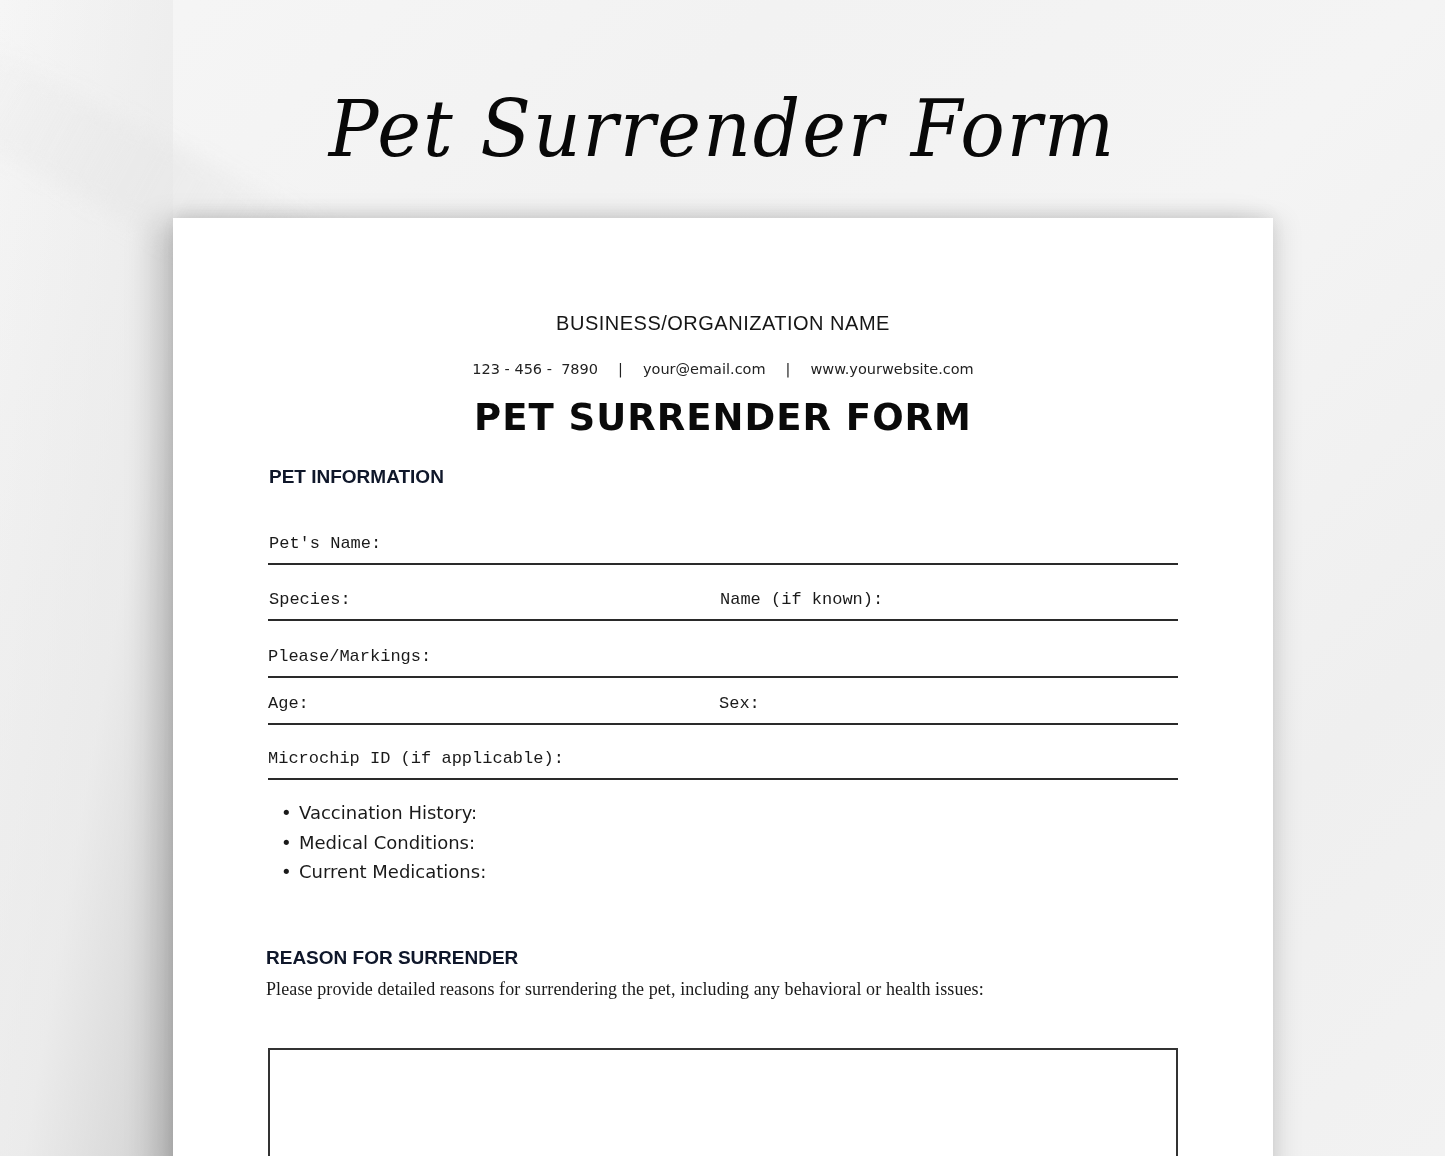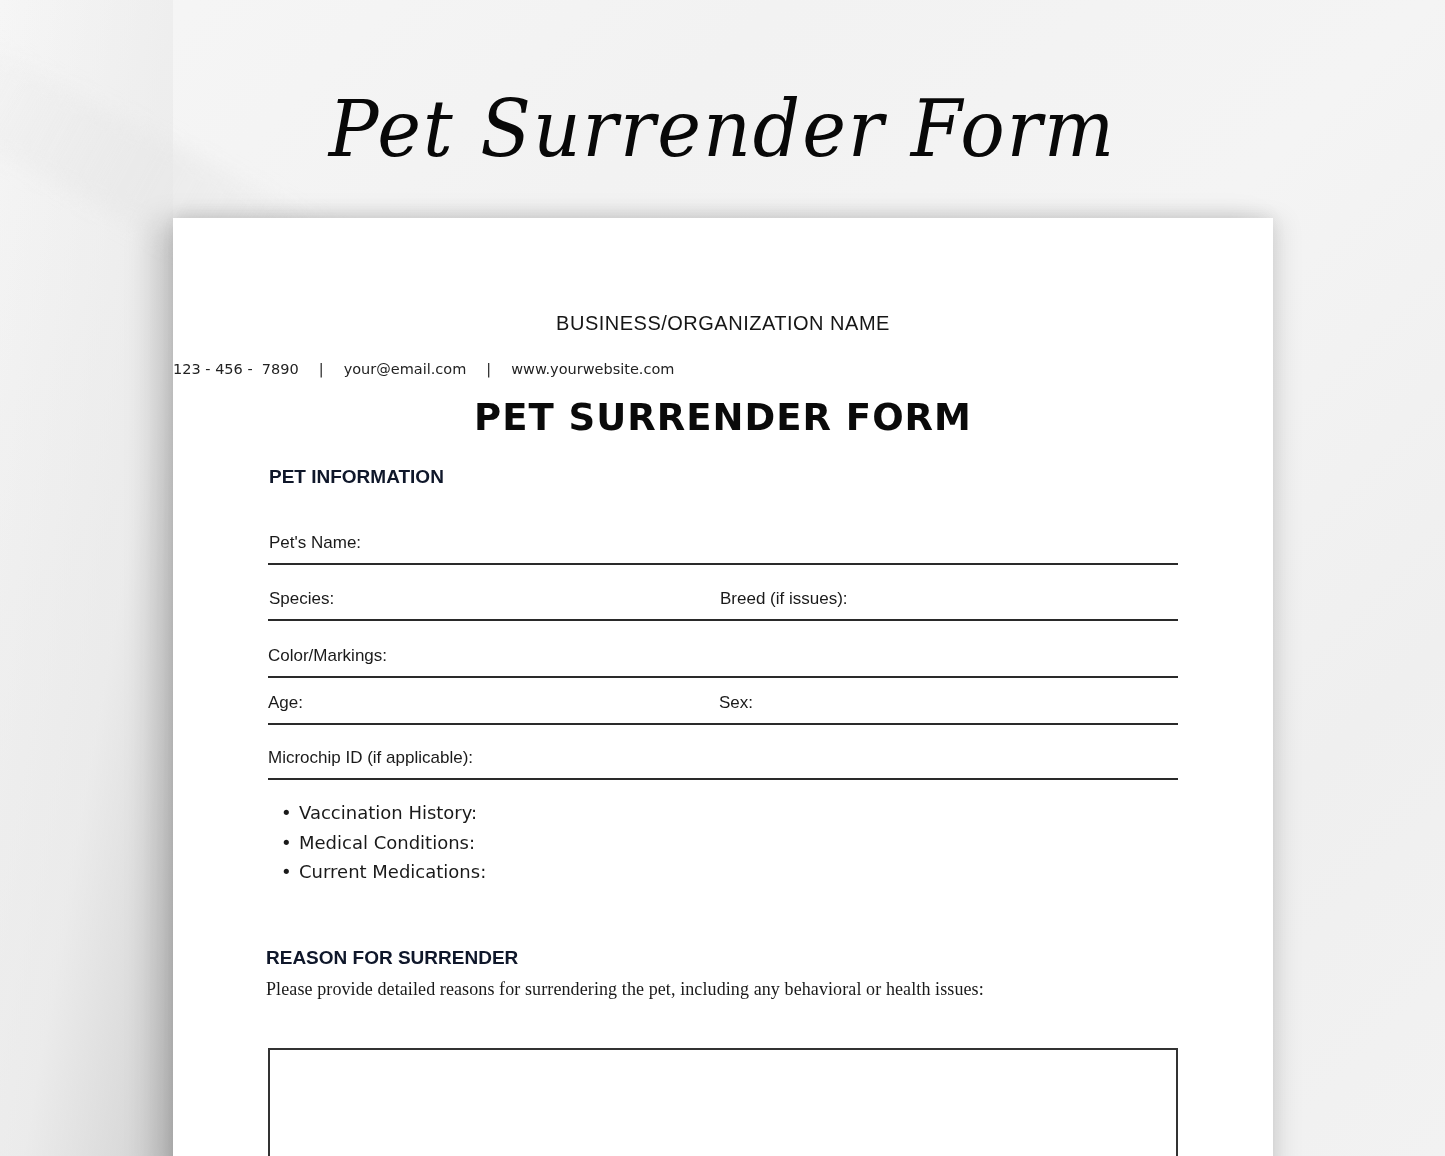--- a/index.html
+++ b/index.html
@@ -60,21 +60,21 @@
       text-align: center;
       font-family: "Liberation Sans", sans-serif;
       font-size: 20px;
       letter-spacing: 0.5px;
       color: #161616;
     }
     .contact-line {
       position: absolute;
       left: 0; right: 0;
       top: 143px;
-      text-align: left;
+      text-align: center;
       font-family: "DejaVu Sans", sans-serif;
       font-size: 14.5px;
       color: #222;
       white-space: pre;
     }
     .contact-line .sep {
       display: inline-block;
       margin: 0 20px;
     }
     .form-title {
@@ -97,21 +97,21 @@
     }
     .field-row {
       position: absolute;
       left: 95px;
       width: 910px;
       border-bottom: 2px solid #2a2a2a;
     }
     .field-label {
       position: absolute;
       bottom: 10px;
-      font-family: Liberation Sans, sans-serif;
+      font-family: Liberation Mono, monospace;
       font-size: 17px;
       color: #1a1a1a;
       white-space: nowrap;
     }
     .field-input {
       position: absolute;
       bottom: 0;
       height: 30px;
       border: none;
       background: transparent;
@@ -191,26 +191,26 @@
   <div class="section-heading" style="left:96px; top:248px;">PET INFORMATION</div>
 
   <div class="field-row" style="top:300px; height:45px;">
     <span class="field-label" style="left:1px;">Pet's Name:</span>
     <input class="field-input" style="left: 115px; width: 790px;" type="text" value="">
   </div>
 
   <div class="field-row" style="top:356px; height:45px;">
     <span class="field-label" style="left:1px;text-align:right;">Species:</span>
     <input class="field-input" style="left: 85px; width: 350px;" type="text" value="">
-    <span class="field-label" style="left:452px;">Breed (if issues):</span>
+    <span class="field-label" style="left:452px;">Name (if known):</span>
     <input class="field-input" style="left: 615px; width: 290px;" type="text" value="">
   </div>
 
   <div class="field-row" style="top:413px; height:45px;">
-    <span class="field-label" style="left:0px;">Color/Markings:</span>
+    <span class="field-label" style="left:0px;">Please/Markings:</span>
     <input class="field-input" style="left: 155px; width: 750px;" type="text" value="">
   </div>
 
   <div class="field-row" style="top:460px; height:45px;">
     <span class="field-label" style="left:0px;">Age:</span>
     <input class="field-input" style="left: 50px; width: 390px;" type="text" value="">
     <span class="field-label" style="left:451px;">Sex:</span>
     <input class="field-input" style="left: 500px; width: 405px;" type="text" value="">
   </div>
 

